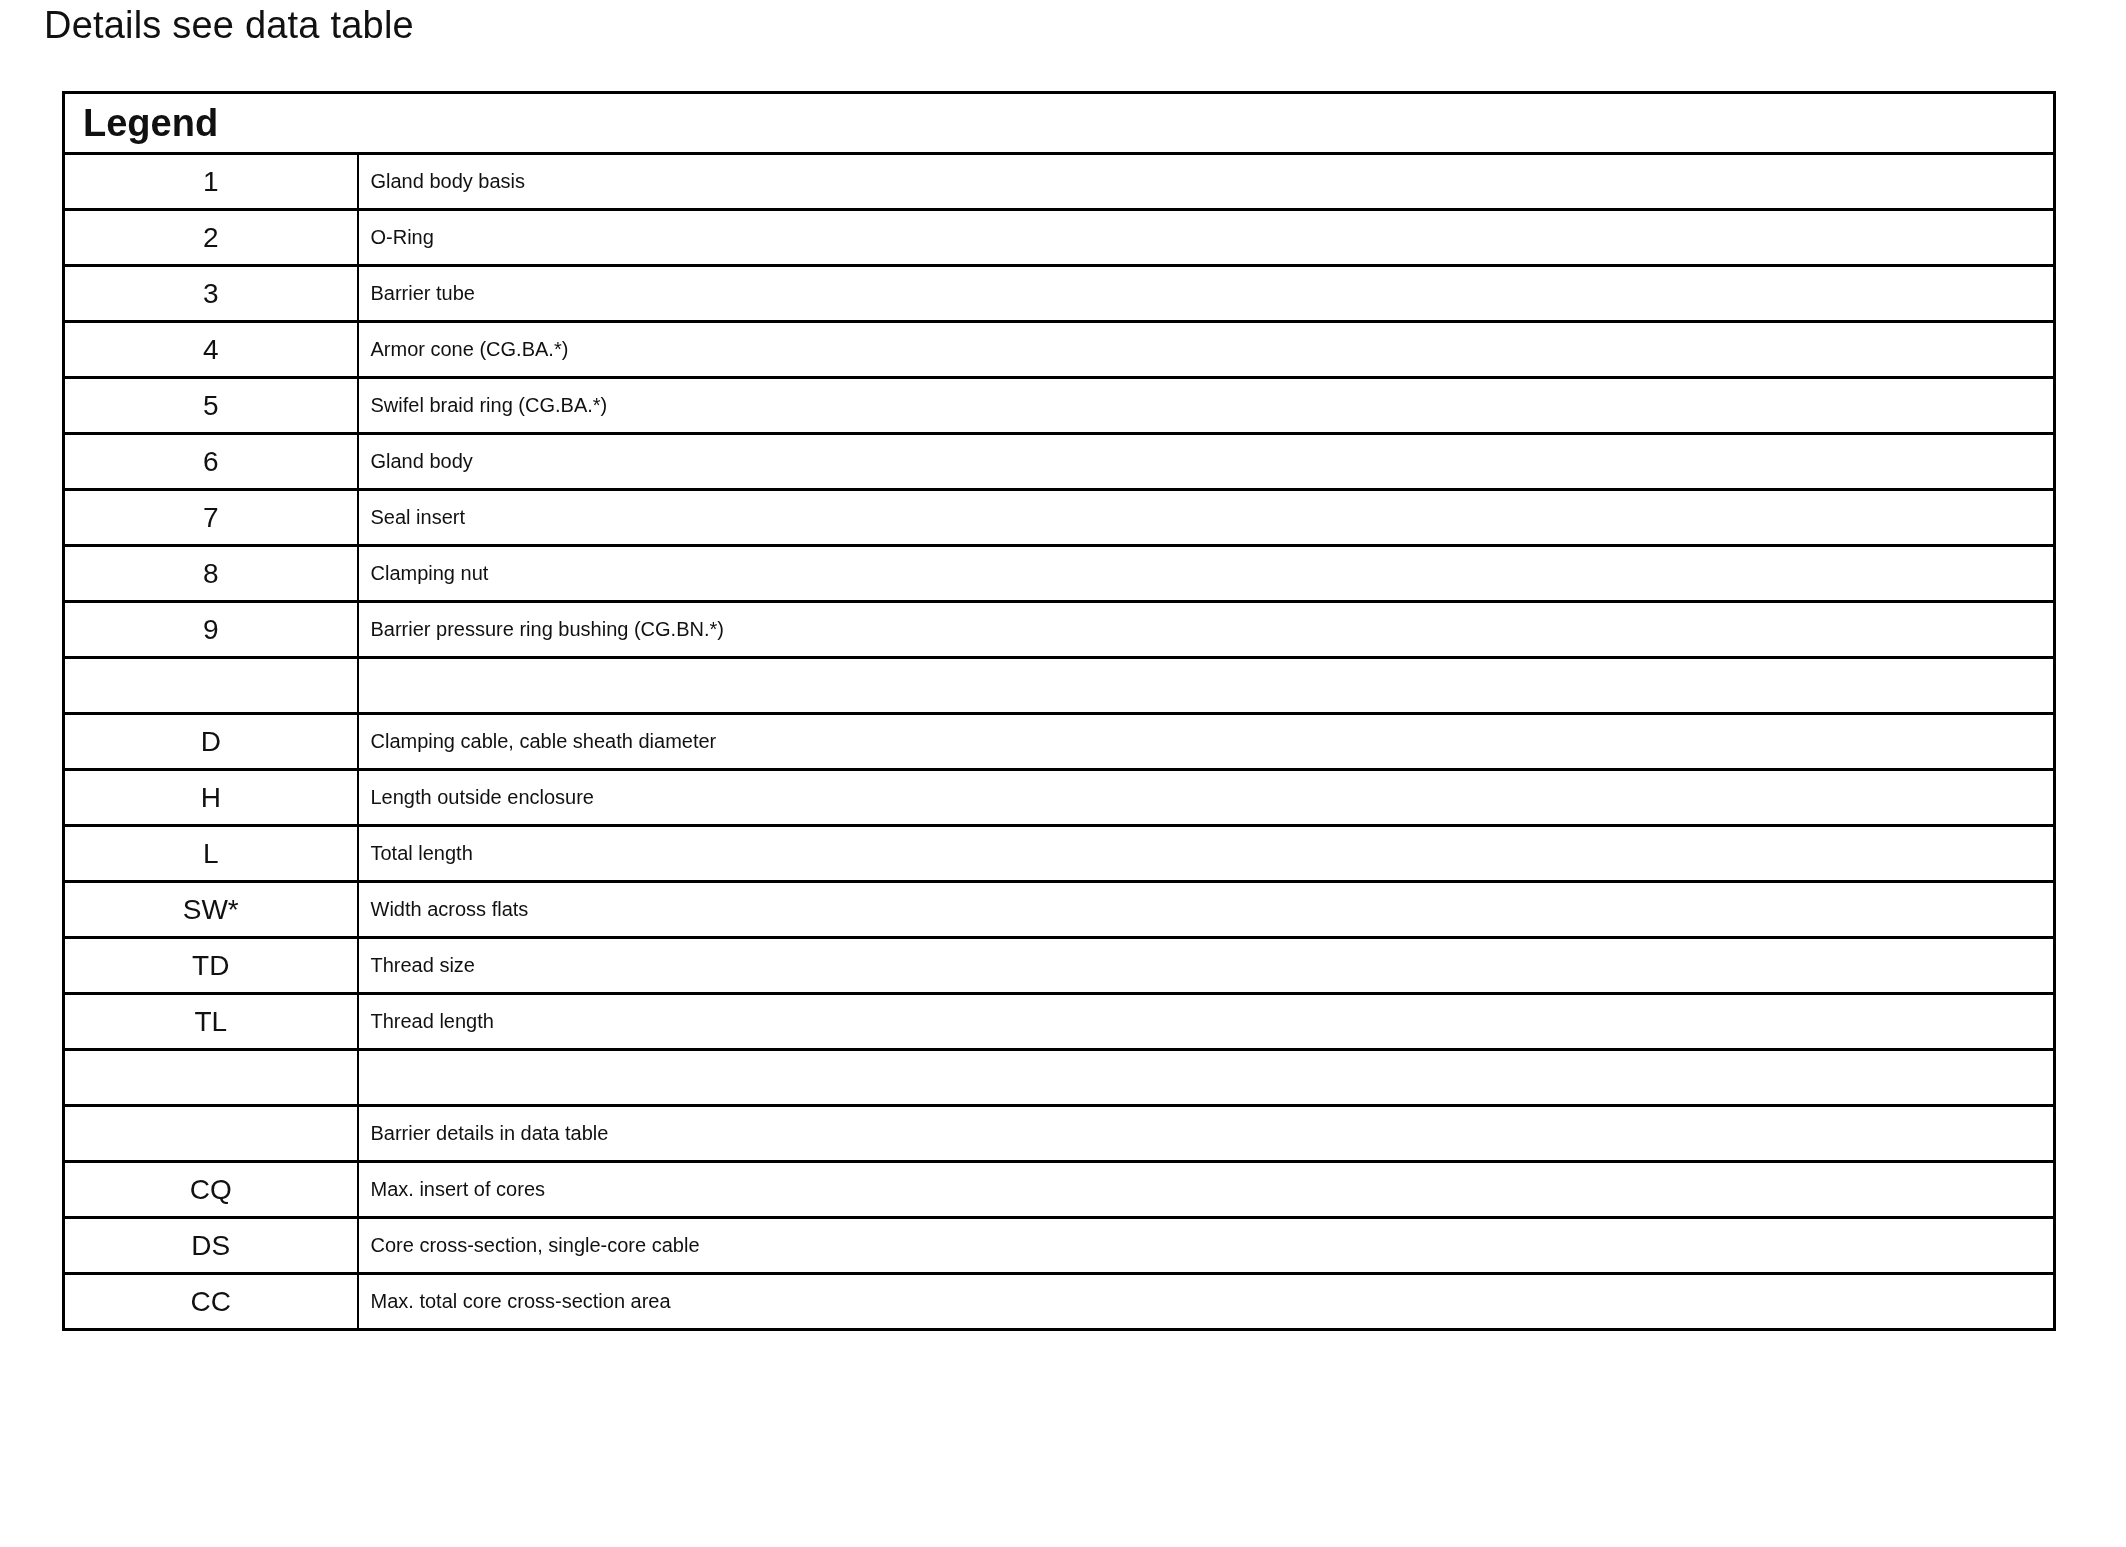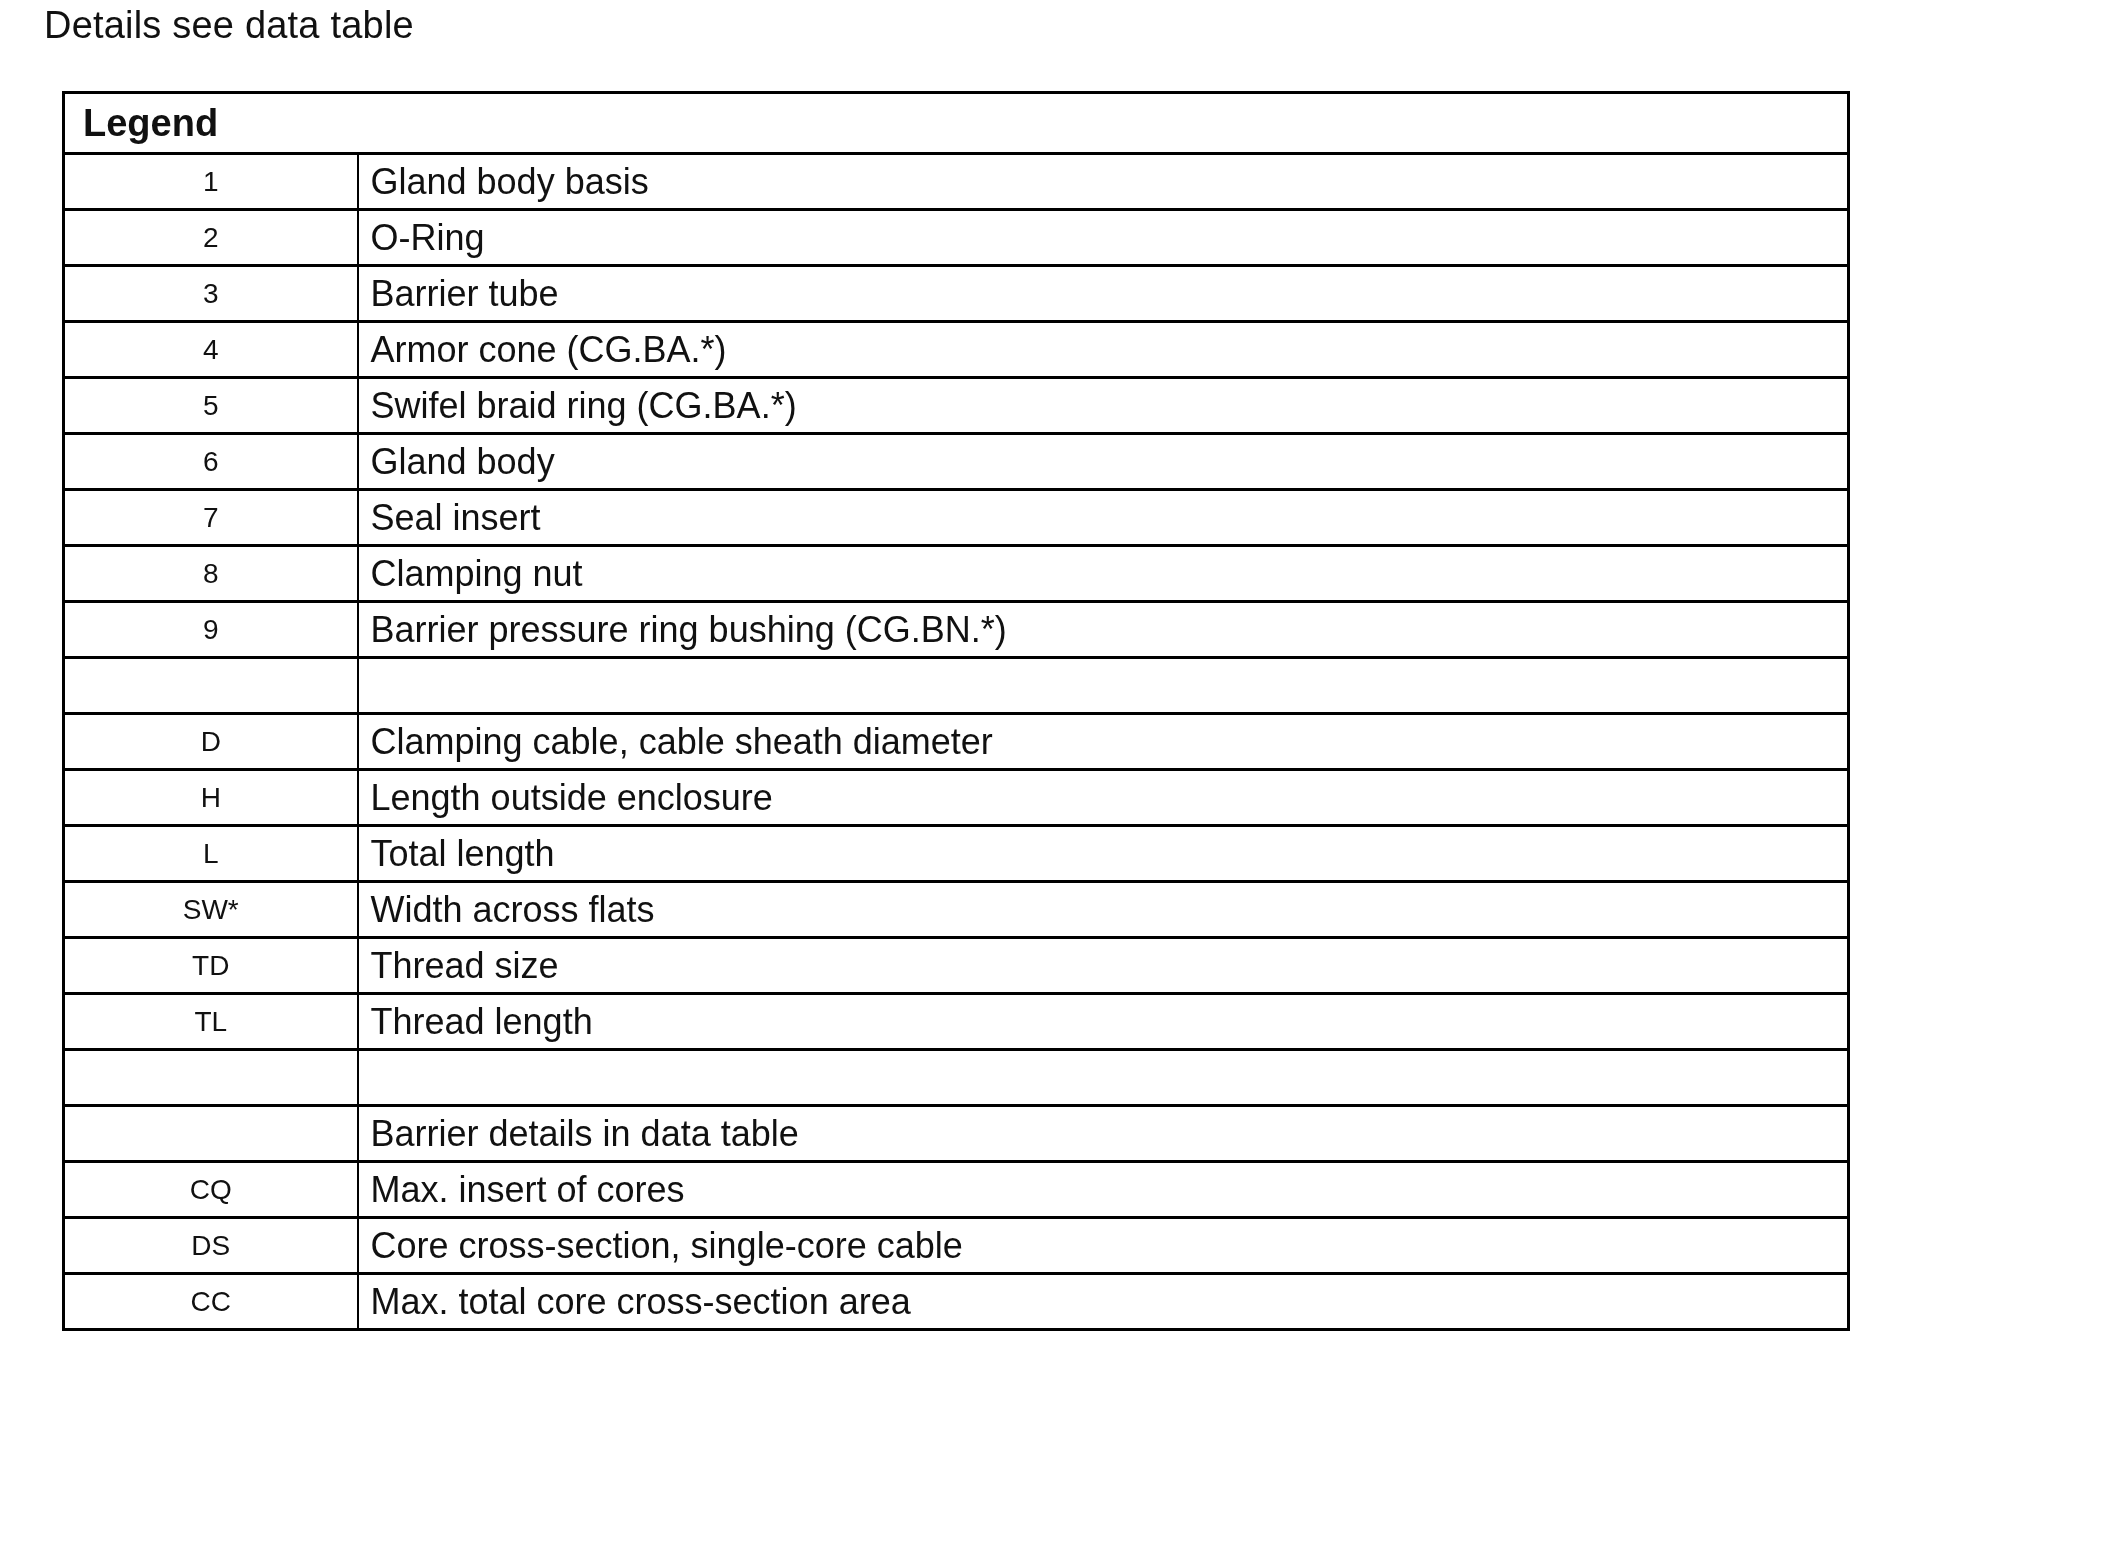--- a/index.html
+++ b/index.html
@@ -19,21 +19,21 @@
     left: 44px;
     top: 4px;
     font-size: 38px;
     letter-spacing: 0.2px;
     white-space: nowrap;
   }
   table.legend {
     position: absolute;
     left: 62px;
     top: 91px;
-    width: 1788px;
+    width: 1994px;
     table-layout: fixed;
     border-collapse: collapse;
     border: 3px solid #000000;
   }
   col.col-key  { width: 294px; }
   col.col-desc { width: auto; }
   th, td {
     border: 2px solid #000000;
     border-top-width: 3px;
     border-bottom-width: 3px;
@@ -49,21 +49,21 @@
     text-align: left;
     padding-left: 18px;
   }
   tbody tr { height: 56px; }
   td.key {
     text-align: center;
     font-size: 28px;
   }
   td.desc {
     text-align: left;
-    font-size: 36px;
+    font-size: 20px;
     padding-left: 12px;
   }
 </style>
 </head>
 <body>
 
 <div class="page">
 
   <div class="note">Details see data table</div>
 

